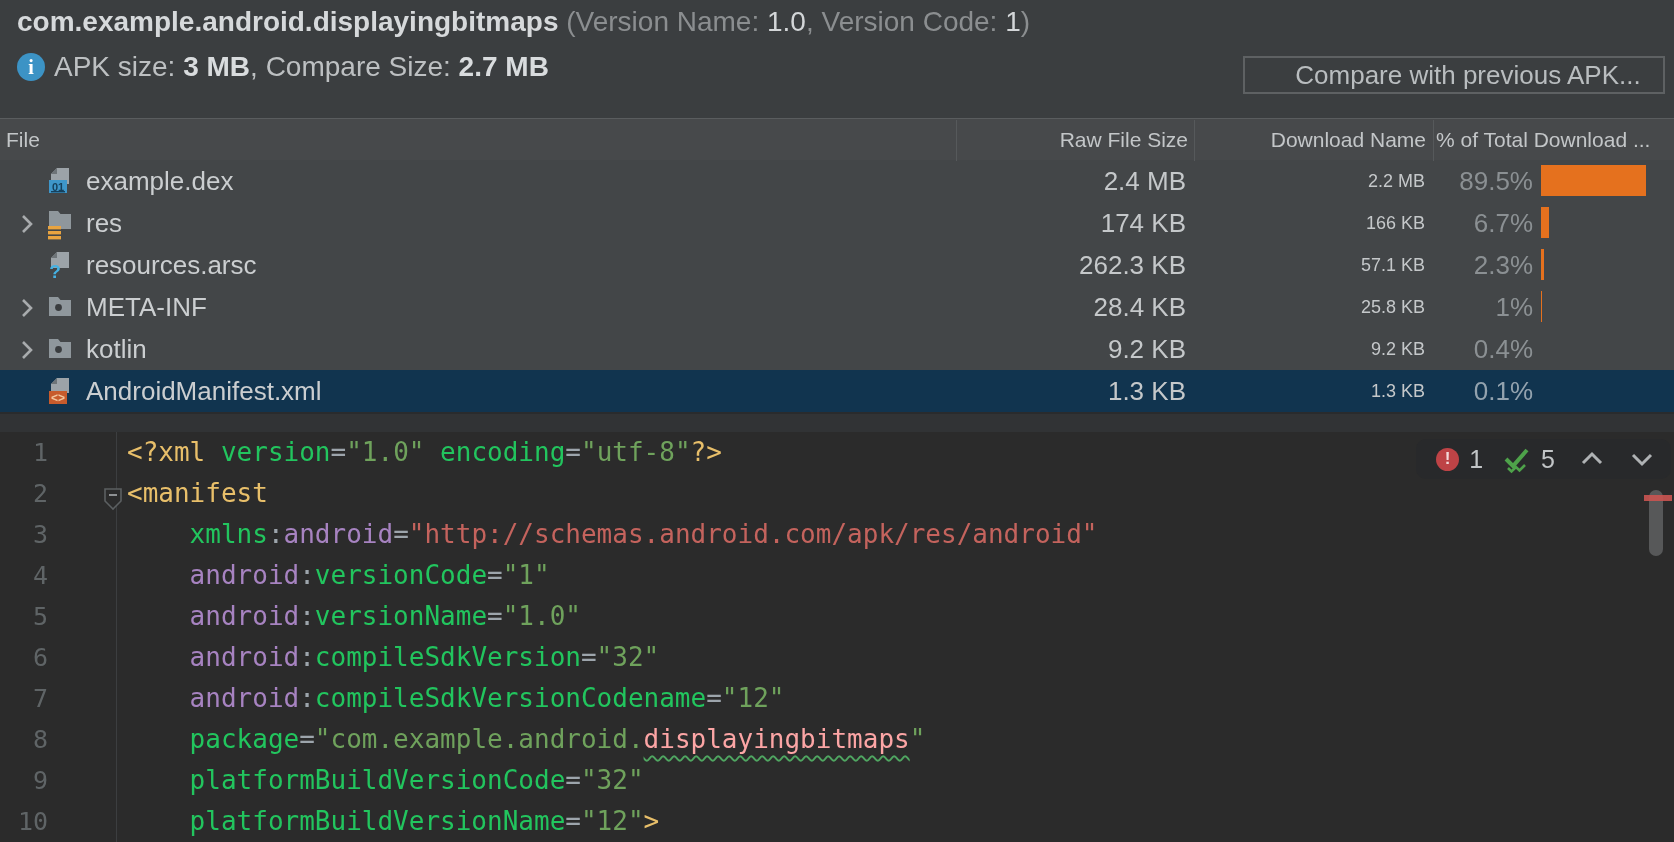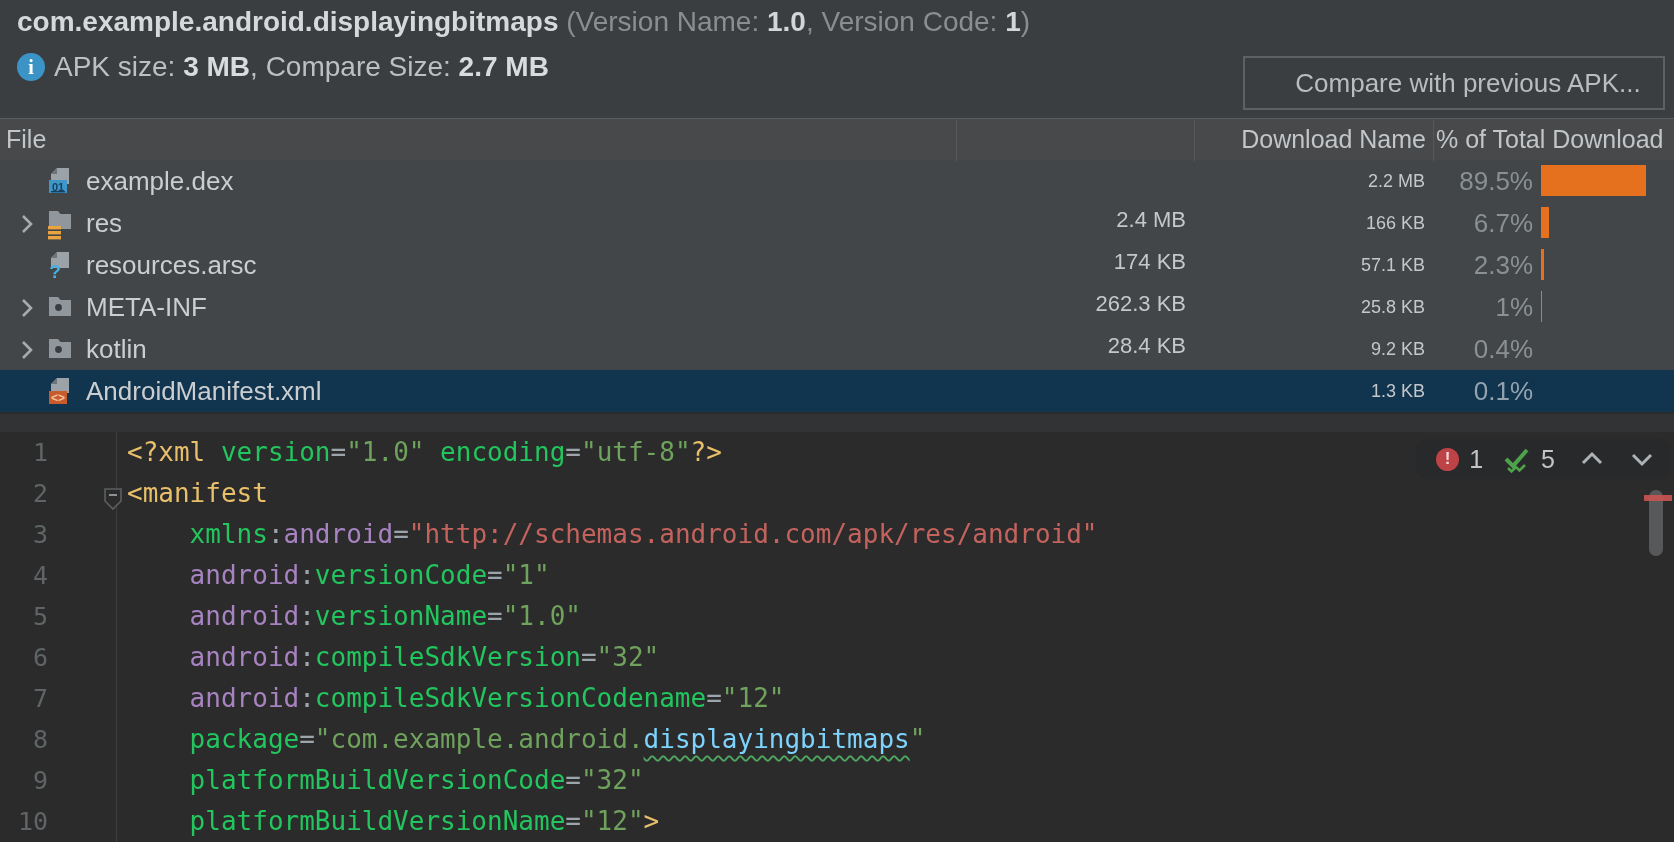--- a/index.html
+++ b/index.html
@@ -4,62 +4,62 @@
 <style>
   * { margin:0; padding:0; box-sizing:border-box; }
   html,body { width:1674px; height:842px; overflow:hidden; }
   body { background:#3B3E40; font-family:"Liberation Sans", sans-serif; position:relative; }
 
   
   .top-panel { position:absolute; left:0; top:0; width:100%; height:118px; background:#3B3E40; }
   .title-row { position:absolute; left:17px; top:6px; font-size:28px; white-space:nowrap; }
   .pkg-title { font-weight:bold; color:#D6D9DB; }
   .ver-dim { color:#8B8E90; }
-  .ver-strong { color:#D3D6D8; font-weight:bold; }
+  .ver-strong { color:#D3D6D8; font-weight:normal; }
   .apk-row { position:absolute; left:17px; top:52px; height:30px; display:flex; align-items:center; font-size:28px; color:#BDC0C2; white-space:nowrap; }
   .apk-row .strong { font-weight:bold; color:#D9DCDE; }
   .info-badge { width:28px; height:28px; border-radius:50%; background:#3C93C5; color:#FFFFFF; font-size:20px; font-weight:bold; display:inline-flex; align-items:center; justify-content:center; margin-right:9px; font-family:"Liberation Serif", serif; }
-  .compare-btn { position:absolute; right:9px; top:56px; width:422px; height:54px; background:transparent; border:2px solid #5E6163; border-radius:0; color:#B9BDBF; font-size:26px; font-family:"Liberation Sans", sans-serif; cursor:default;padding-left:28px; }
+  .compare-btn { position:absolute; right:9px; top:56px; width:422px; height:38px; background:transparent; border:2px solid #5E6163; border-radius:0; color:#B9BDBF; font-size:26px; font-family:"Liberation Sans", sans-serif; cursor:default;padding-left:28px; }
 
   
   .file-table { position:absolute; left:0; top:118px; width:100%; height:294px; background:#434648; }
-  .thead { position:relative; height:42px; background:#47494B; border-top:1px solid #5A5D5F; font-size:25px; color:#C3C6C8; }
+  .thead { position:relative; height:42px; background:#47494B; border-top:1px solid #5A5D5F; font-size:21px; color:#C3C6C8; }
   .th-file { position:absolute; left:6px; top:0; line-height:41px; }
   .th-raw { position:absolute; left:956px; width:232px; top:0; line-height:41px; text-align:right; }
   .th-dl { position:absolute; left:1194px; width:232px; top:0; line-height:41px; text-align:right; }
   .th-pct { position:absolute; left:1436px; top:0; line-height:41px; white-space:nowrap; overflow:hidden; width:232px; }
   .col-sep { position:absolute; top:1px; width:1px; height:41px; background:#56595B; }
   .tbody { position:relative; }
   .trow { position:relative; height:42px; }
   .trow.selected { background:#11344F; }
   .chev { position:absolute; left:14px; top:9px; }
   .row-icon { position:absolute; left:46px; top:7px; }
   .row-name { position:absolute; left:86px; top:0; line-height:42px; font-size:26px; color:#CBCED0; white-space:nowrap; }
-  .cell-raw { position:absolute; left:900px; width:286px; top:0; line-height:42px; font-size:22px; color:#C5C8CA; text-align:right;margin-top:39px; }
+  .cell-raw { position:absolute; left:900px; width:286px; top:0; line-height:42px; font-size:26px; color:#C5C8CA; text-align:right; }
   .cell-dl { position:absolute; left:1139px; width:286px; top:0; line-height:42px; font-size:18px; color:#C5C8CA; text-align:right; }
   .cell-pct { position:absolute; left:1333px; width:200px; top:0; line-height:42px; font-size:26px; color:#8B9093; text-align:right; }
   .trow.selected .cell-pct { color:#93A2AE; }
   .pct-bar { position:absolute; left:1541px; top:5px; height:31px; background:#E5711E; }
 
   
   .editor { position:absolute; left:0; top:412px; width:100%; height:430px; background:#2B2B2B; border-top:2px solid #292B2D; }
   .editor-strip { height:18px; background:#313335; }
   .code-area { position:relative; height:410px; font-family:"DejaVu Sans Mono", monospace; font-size:26px; }
   .gutter-line { position:absolute; left:116px; top:0; bottom:0; width:1px; background:#3C3E40; }
   .code-line { position:relative; height:41px; line-height:41px; white-space:pre; }
   .ln { position:absolute; left:0; width:48px; text-align:right; color:#5F6466; font-size:25px; }
   .code-text { position:absolute; left:127px; }
   .fold-marker { position:absolute; left:103px; top:9px; }
   .tok-tag { color:#E8BF6A; }
   .tok-attr { color:#22c55e; }
   .tok-ns { color:#A783C1; }
   .tok-eq { color:#9DA5AC; }
   .tok-sg { color:#6FA25C; }
   .tok-sr { color:#C4635D; }
-  .tok-sgw { color:#7dd3fc; text-decoration:underline; text-decoration-style:wavy; text-decoration-color:#4FA661; text-decoration-thickness:2px; text-underline-offset:7px; }
+  .tok-sgw { color:#fca5a5; text-decoration:underline; text-decoration-style:wavy; text-decoration-color:#4FA661; text-decoration-thickness:2px; text-underline-offset:7px; }
 
   
   .inspections { position:absolute; top:25px; right:3px; height:40px; background:#28292B; border-radius:10px; display:flex; align-items:center; padding:0 16px 0 20px; gap:10px; z-index:5; font-family:"Liberation Sans", sans-serif; }
   .insp-count { color:#C2C5C7; font-size:25px; margin-right:8px; }
   .err-badge { width:23px; height:23px; border-radius:50%; background:#BE4346; color:#F2DADA; font-size:17px; font-weight:bold; display:flex; align-items:center; justify-content:center; }
   .insp-btn { display:flex; align-items:center; }
 
   
   .scroll-thumb { position:absolute; right:11px; top:76px; width:14px; height:66px; background:rgba(142,145,147,0.45); border-radius:7px; z-index:2; }
   .err-stripe { position:absolute; right:2px; top:81px; width:28px; height:6px; background:#C75450; opacity:0.92; z-index:3; }
@@ -75,20 +75,21 @@
   <div class="apk-row">
     <span class="info-badge">i</span>
     <span><span>APK size: </span><span class="strong">3 MB</span><span>, Compare Size: </span><span class="strong">2.7 MB</span></span>
   </div>
   <button class="compare-btn">Compare with previous APK...</button>
 </div>
 
 <div class="file-table">
   <div class="thead">
     <span class="th-file">File</span>
+    <span class="th-raw">Raw File Size</span>
     <span class="th-dl">Download Name</span>
     <span class="th-pct">% of Total Download ...</span>
     <span class="col-sep" style="left:956px"></span>
     <span class="col-sep" style="left:1194px"></span>
     <span class="col-sep" style="left:1433px"></span>
   </div>
   <div class="tbody" id="tbody">
       <div class="trow">
         <span class="row-icon"><svg width="27" height="29" viewBox="0 0 27 29">
             <path d="M11 1 H23 V17 H5 V7 Z" fill="#9CA3A8"></path>

